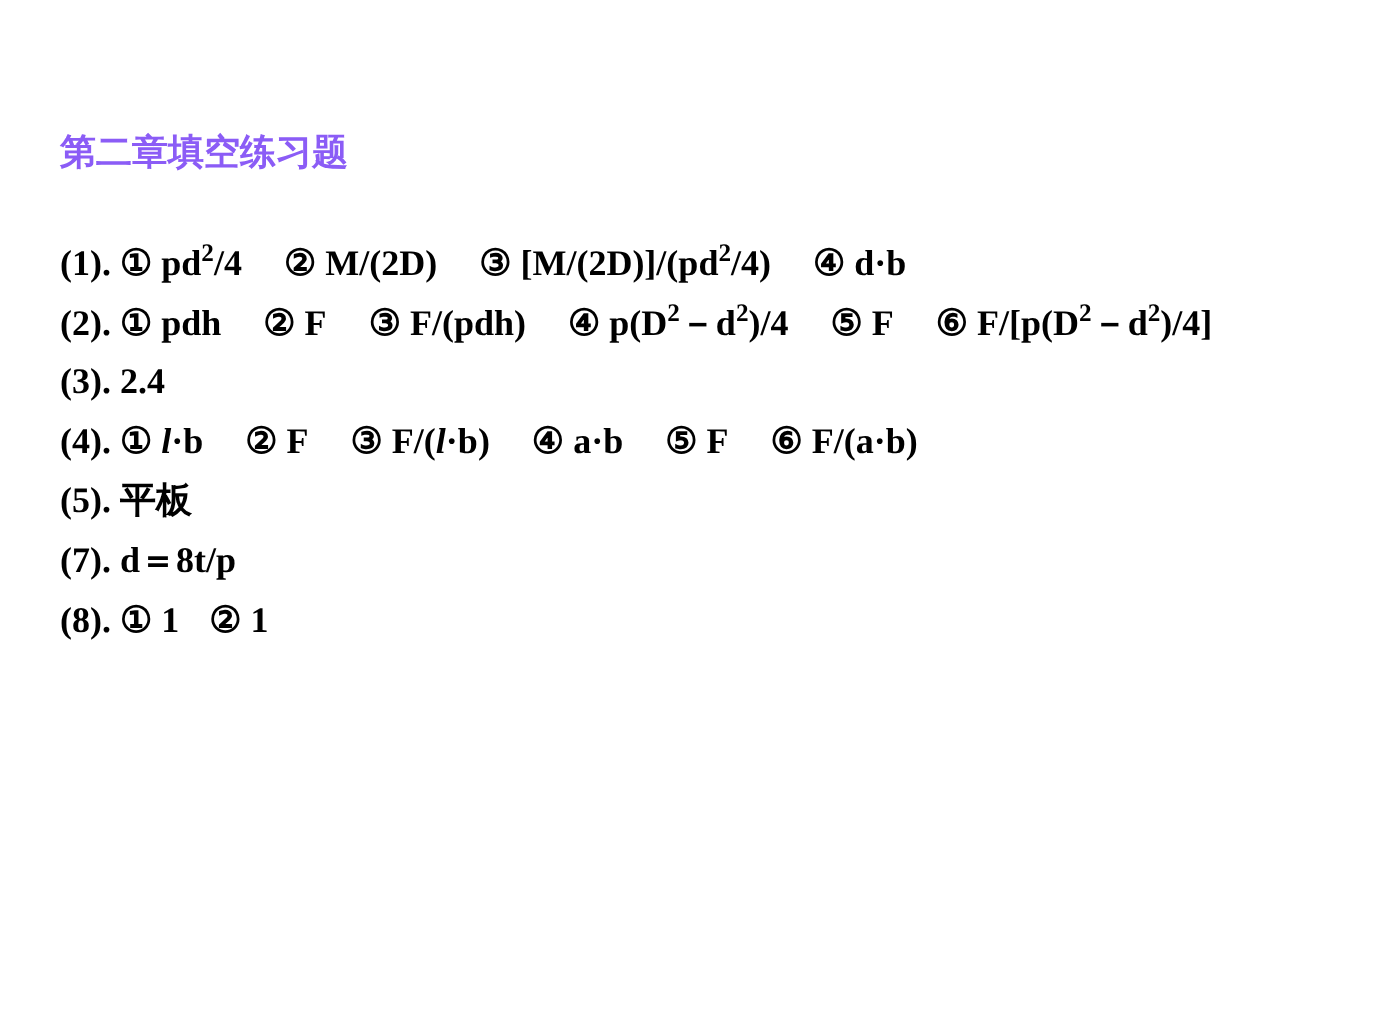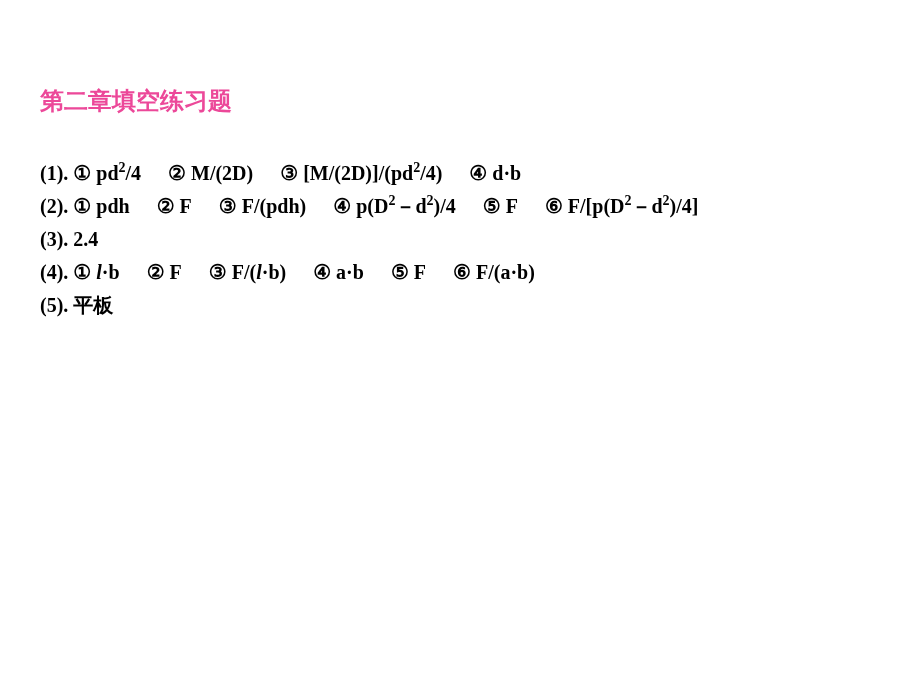--- a/index.html
+++ b/index.html
@@ -10,28 +10,28 @@
     body {
       width: 920px;
       height: 690px;
       background: #ffffff;
       font-family: "Times New Roman", "SimSun", serif;
       padding: 85px 30px 30px 40px;
       font-weight: bold;
       color: #000000;
     }
     .title {
-      color: #ec4899;
+      color: #8b5cf6;
       font-size: 24px;
       font-weight: bold;
       margin-bottom: 40px;
       font-family: "SimSun", serif;
     }
     .content {
-      font-size: 20px;
+      font-size: 24px;
       line-height: 1.65;
     }
     .line {
       white-space: nowrap;
     }
     .indent {
       padding-left: 78px;
     }
     .sup {
       font-size: 0.7em;
@@ -108,15 +108,26 @@
     <span>⑥</span>
     <span>F/(a·b)</span>
   </div>
 
   <div class="line">
     <span>(5).</span>
     <span>平板</span>
   </div>
 
 
+  <div class="line">
+    <span>(7).</span>
+    <span> d＝8t/<span class="pi">p</span></span>
+  </div>
 
+  <div class="line">
+    <span>(8).</span>
+    <span>①</span>
+    <span>1</span><span class="gap2"></span>
+    <span>②</span>
+    <span>1</span>
+  </div>
 
 </div>
 
 </body></html>

